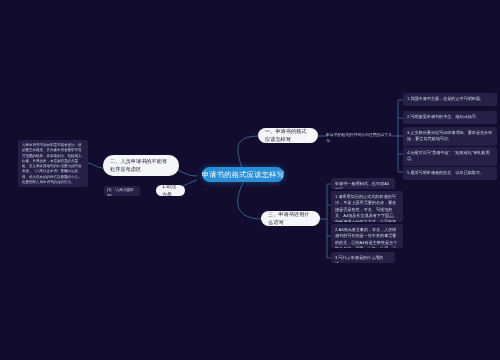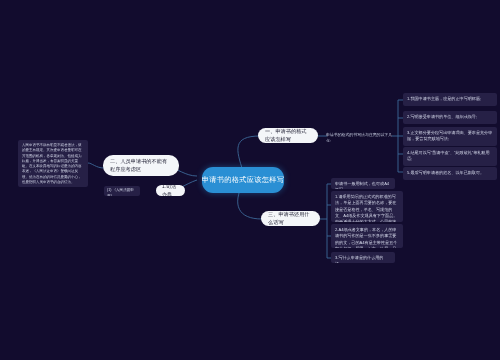--- a/index.html
+++ b/index.html
@@ -84,21 +84,21 @@
 
       <path d="M320,219 L327,219"></path>
       <path d="M327,184 L327,258"></path>
       <path d="M327,184 L332,184"></path>
       <path d="M327,205 L332,205"></path>
       <path d="M327,236 L332,236"></path>
       <path d="M327,258 L332,258"></path>
     </g>
   </svg>
 
-  <div class="node center-node" style="left:202px;top:167px;width:82px;height:26px;">
+  <div class="node center-node" style="left:202px;top:167px;width:82px;height:15px;">
     <span>申请书的格式应该怎样写</span>
   </div>
 
   <div class="node branch-node" style="left:258px;top:128px;width:60px;height:15px;justify-content:center;">
     <span>一、申请书的格式应该怎样写</span>
   </div>
 
   <div class="node detail plain" style="left:326px;top:130px;width:68px;height:12px;color:#cfd6e8;font-size:3.9px;">申请书的格式的书写法与注意的以下几点:</div>
 
   <div class="node detail" style="left:403px;top:93px;width:94px;height:13px;">1.我国中请书主题，应是的正中写明标题;</div>

